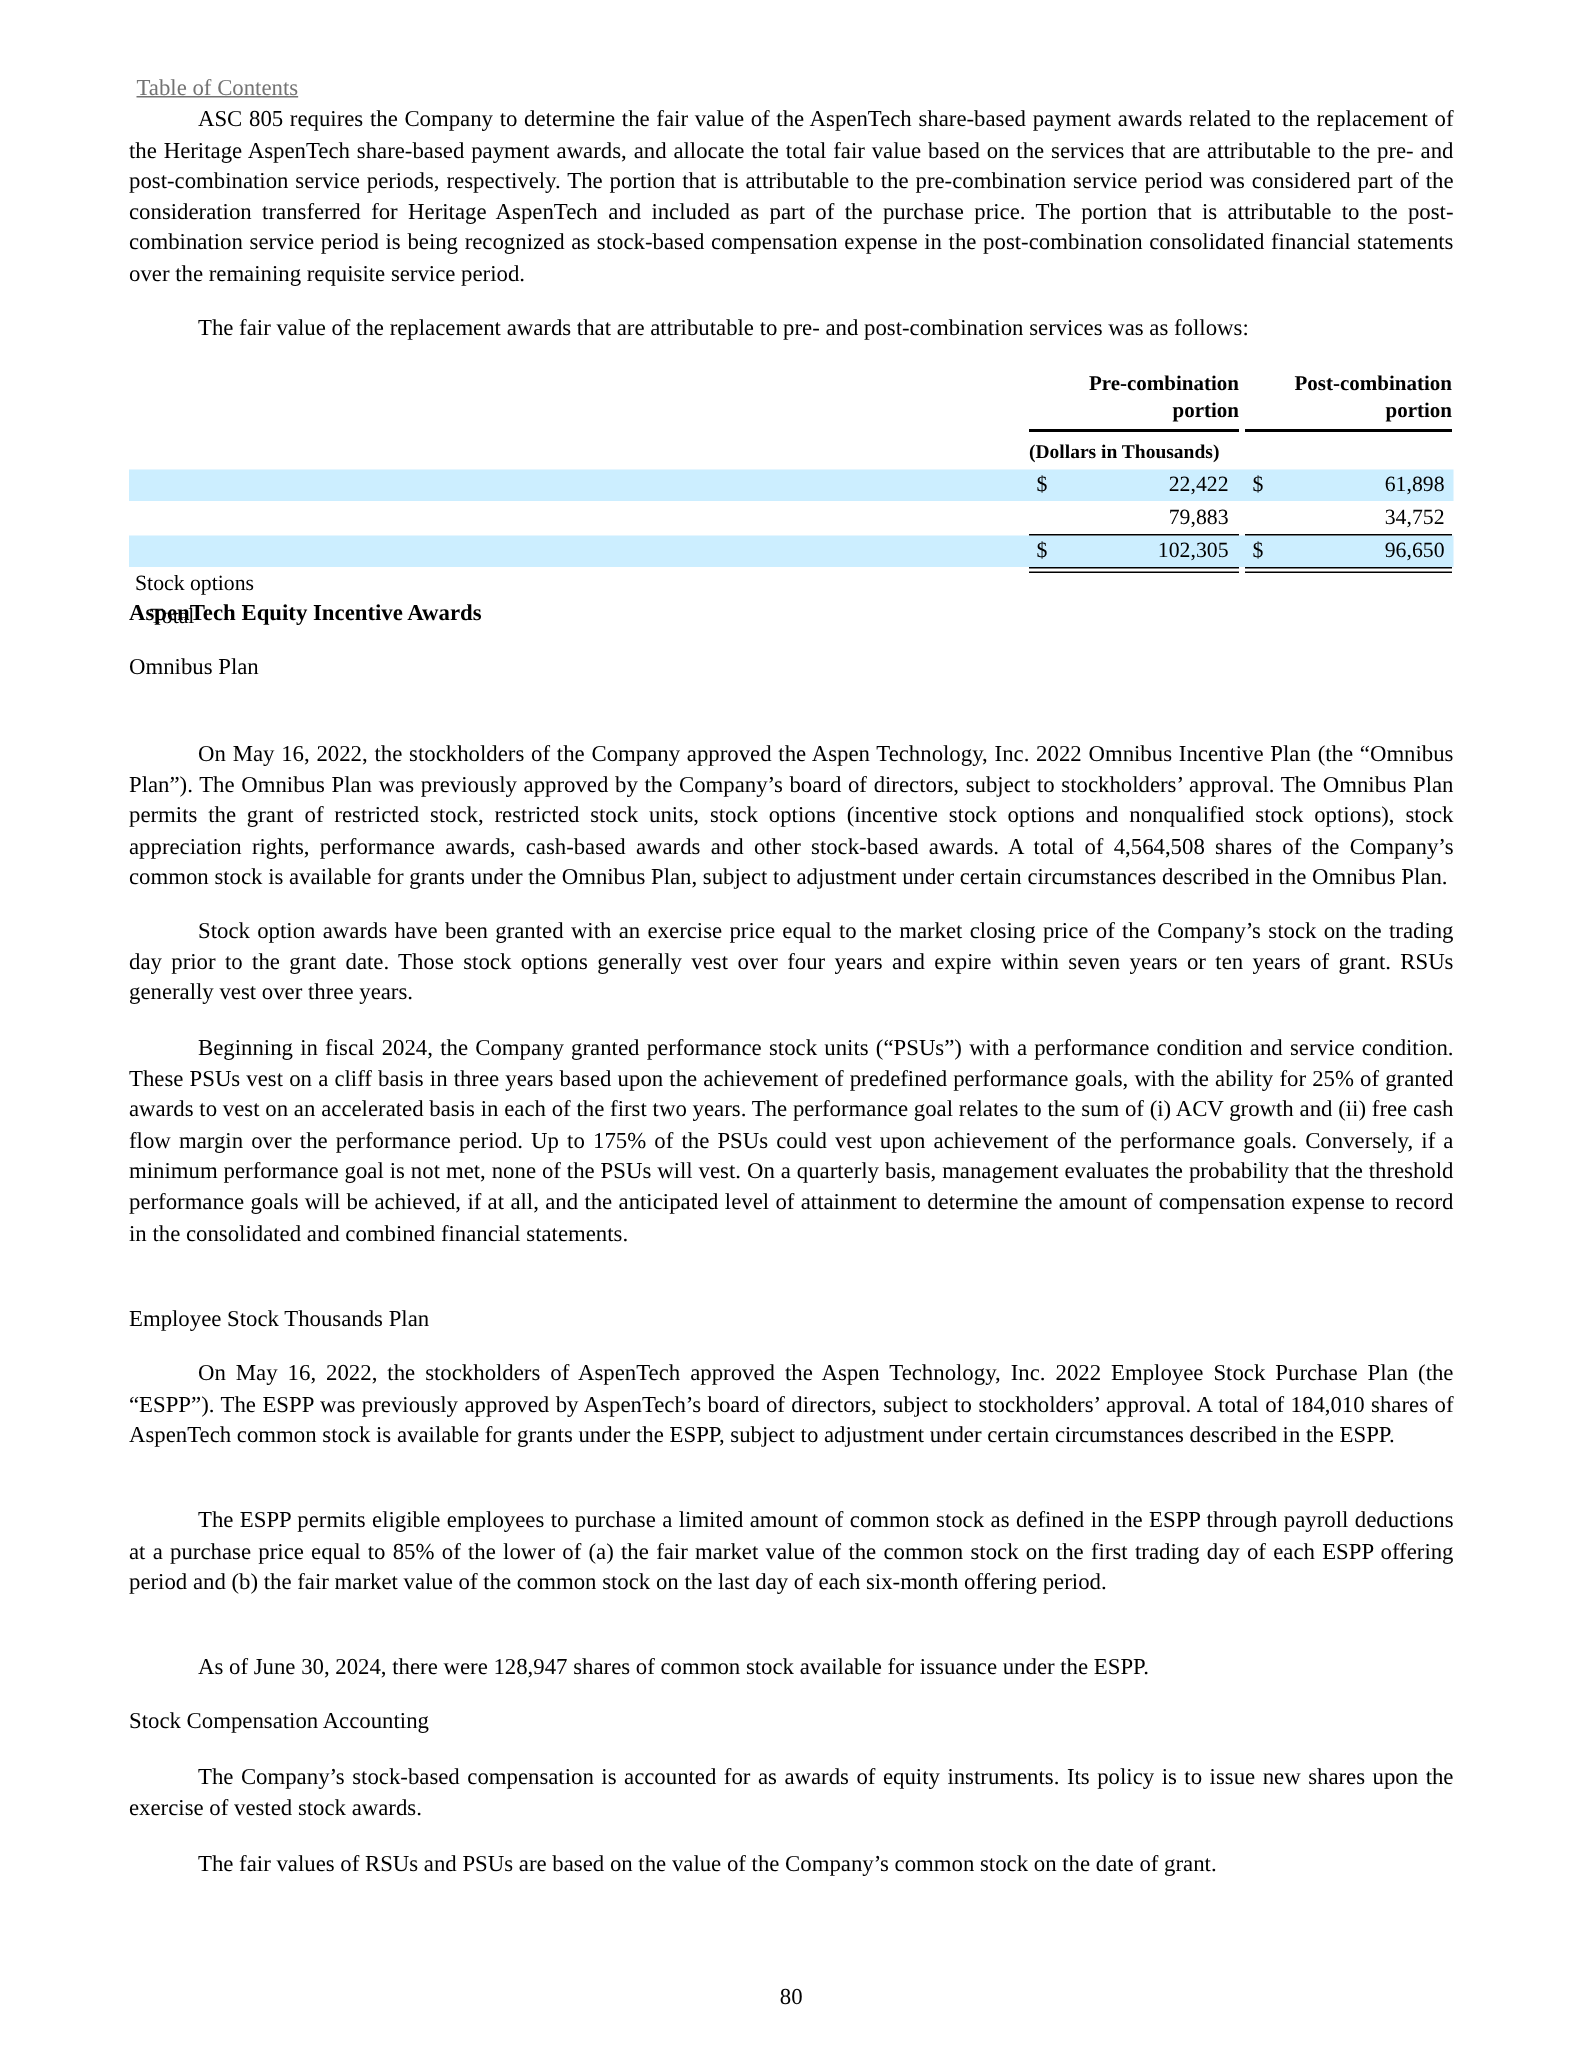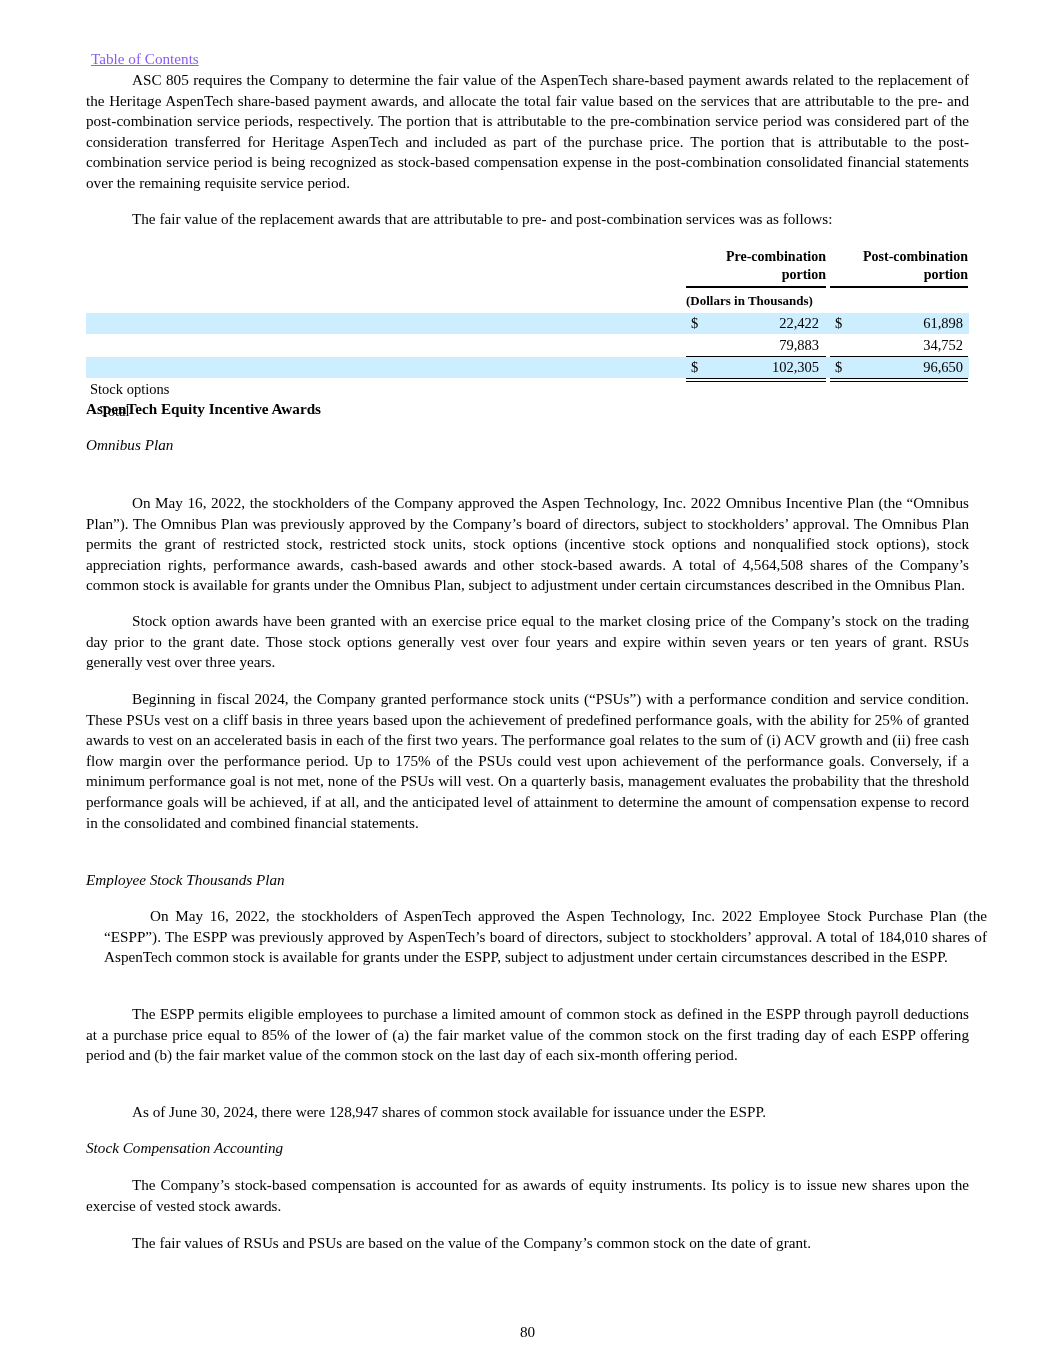--- a/index.html
+++ b/index.html
@@ -1,26 +1,26 @@
 <!DOCTYPE html>
 <html><head>
 <meta charset="utf-8">
 <style>
   html, body { margin: 0; padding: 0; background: #ffffff; }
   body {
     width: 1055px; height: 1365px; position: relative; overflow: hidden;
     font-family: "Liberation Serif", "DejaVu Serif", serif;
     font-size: 15.2px; color: #000;
   }
-  .toc { position: absolute; left: 91px; top: 50px; color: #8b5cf6; text-decoration: underline; font-size: 15.2px; cursor: pointer; }
+  .toc { position: absolute; left: 91px; top: 50px; color: #737373; text-decoration: underline; font-size: 15.2px; cursor: pointer; }
   p { margin: 0; line-height: 20.6px; text-align: justify; }
   .indent { text-indent: 46px; }
   .para { position: absolute; left: 86px; width: 883px; }
   .heading-b { font-weight: bold; }
-  .heading-i { font-style: italic; }
+  .heading-i { }
 
   
   .tbl { position: absolute; left: 86px; top: 248px; width: 883px; }
   .col-head { position: absolute; top: 0; text-align: right; font-weight: bold; font-size: 14px; line-height: 18px; border-bottom: 2px solid #000; padding-bottom: 2px; }
   .ch1 { left: 600px; width: 140px; }
   .ch2 { left: 744px; width: 138px; }
   .units { position: absolute; left: 600px; width: 282px; top: 45px; text-align: left; font-weight: bold; font-size: 13px; }
   .row { position: absolute; left: 0; width: 883px; height: 21px; line-height: 21px; font-size: 14.5px; }
   .row.shade { background: #cceeff; }
   .r1 { top: 65px; } .r2 { top: 87px; } .r3 { top: 109px; }
@@ -106,21 +106,21 @@
 </div>
 
 <div class="para" style="top:689px;">
   <p class="indent">Beginning in fiscal 2024, the Company granted performance stock units (“PSUs”) with a performance condition and service condition. These PSUs vest on a cliff basis in three years based upon the achievement of predefined performance goals, with the ability for 25% of granted awards to vest on an accelerated basis in each of the first two years. The performance goal relates to the sum of (i) ACV growth and (ii) free cash flow margin over the performance period. Up to 175% of the PSUs could vest upon achievement of the performance goals. Conversely, if a minimum performance goal is not met, none of the PSUs will vest. On a quarterly basis, management evaluates the probability that the threshold performance goals will be achieved, if at all, and the anticipated level of attainment to determine the amount of compensation expense to record in the consolidated and combined financial statements.</p>
 </div>
 
 <div class="para" style="top:870px;">
   <p class="heading-i">Employee Stock Thousands Plan</p>
 </div>
 
-<div class="para" style="top:906px;margin-left:18px;">
+<div class="para" style="top:906px;">
   <p class="indent">On May 16, 2022, the stockholders of AspenTech approved the Aspen Technology, Inc. 2022 Employee Stock Purchase Plan (the “ESPP”). The ESPP was previously approved by AspenTech’s board of directors, subject to stockholders’ approval. A total of 184,010 shares of AspenTech common stock is available for grants under the ESPP, subject to adjustment under certain circumstances described in the ESPP.</p>
 </div>
 
 <div class="para" style="top:1004px;">
   <p class="indent">The ESPP permits eligible employees to purchase a limited amount of common stock as defined in the ESPP through payroll deductions at a purchase price equal to 85% of the lower of (a) the fair market value of the common stock on the first trading day of each ESPP offering period and (b) the fair market value of the common stock on the last day of each six-month offering period.</p>
 </div>
 
 <div class="para" style="top:1102px;">
   <p class="indent">As of June 30, 2024, there were 128,947 shares of common stock available for issuance under the ESPP.</p>
 </div>

